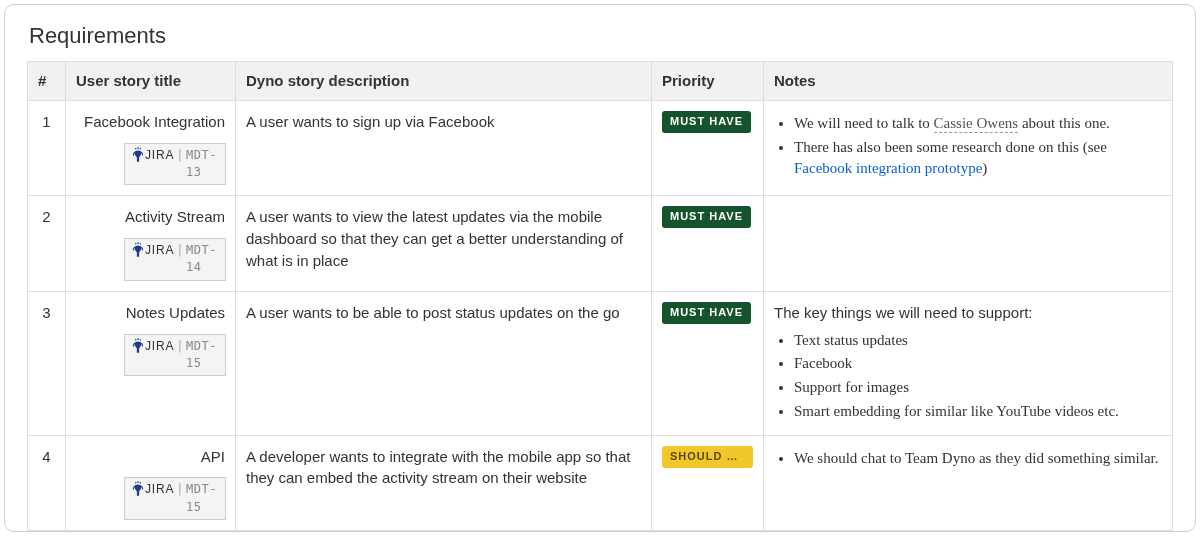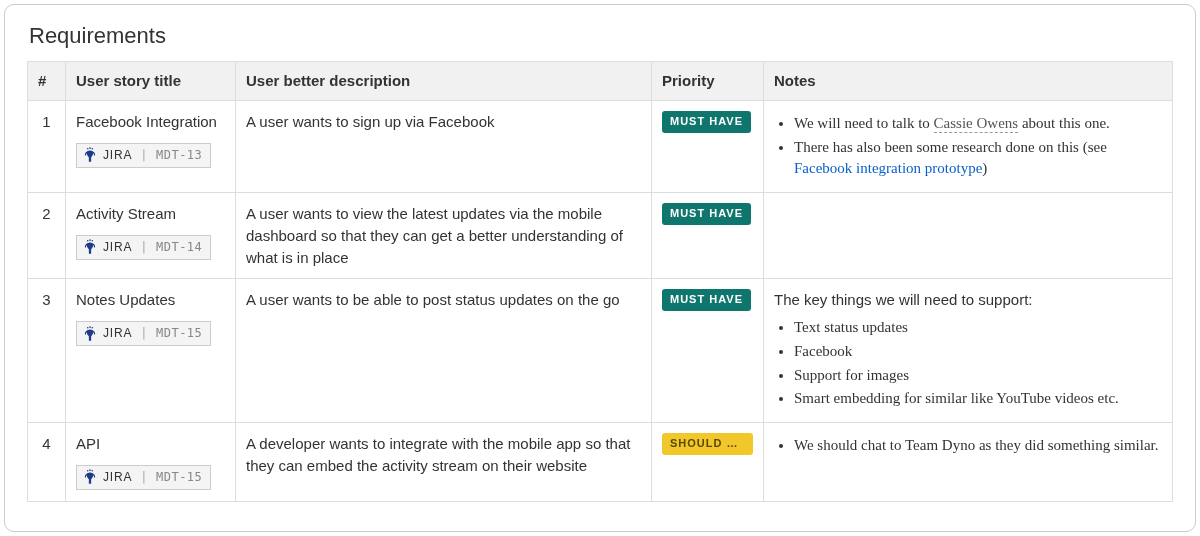--- a/index.html
+++ b/index.html
@@ -44,32 +44,31 @@
     color: #333;
     padding: 8px 10px;
   }
   col.col-num   { width: 38px; }
   col.col-title { width: 170px; }
   col.col-desc  { width: 416px; }
   col.col-prio  { width: 112px; }
   col.col-notes { width: auto; }
   td.num { text-align: center; color: #333; }
   .title-cell { }
-  .story-title { margin-bottom: 10px; }
+  .story-title { margin-bottom: 10px; text-align: right; }
   .jira-pill {
     display: inline-flex;
-    align-items: center;
-    gap: 6px;
     border: 1px solid #ccc;
     background: #f4f4f4;
     padding: 3px 8px 3px 6px;
     font-size: 12px;
     letter-spacing: 0.5px;
     color: #555;
     font-family: "SFMono-Regular", Menlo, Consolas, monospace;
+    margin-left: 48px;
   }
   .jira-pill .jira-label {
     color: #333;
     font-family: -apple-system, BlinkMacSystemFont, "Segoe UI", Helvetica, Arial, sans-serif;
     font-size: 12px;
     letter-spacing: 0.8px;
   }
   .jira-pill .sep { color: #aaa; margin: 0 2px; }
   .jira-pill .ticket { color: #888; }
   .jira-icon { width: 14px; height: 16px; display: inline-block; }
@@ -80,21 +79,21 @@
     font-weight: 700;
     letter-spacing: 1px;
     padding: 3px 8px;
     border-radius: 3px;
     white-space: nowrap;
     max-width: 100%;
     overflow: hidden;
     text-overflow: ellipsis;
     vertical-align: top;
   }
-  .badge.must   { background: #0f766e; }
+  .badge.must   { background: #14532d; }
   .badge.should { background: #f2c72b; color: #594a00; }
   ul.notes { margin: 0; padding-left: 20px; }
   ul.notes li { margin: 2px 0; font-family: Liberation Serif, serif; }
   .link { color: #0b5fcc; text-decoration: none; margin-top: 24px; }
   .mention {
     color: #555;
     border-bottom: 1px dashed #999;
     padding-bottom: 1px;
   }
 </style>
@@ -109,21 +108,21 @@
       <col class="col-num">
         <col class="col-title">
         <col class="col-desc">
         <col class="col-prio">
         <col class="col-notes">
     </colgroup>
     <thead>
       <tr>
         <th>#</th>
         <th>User story title</th>
-        <th>User better description</th>
+        <th>Dyno story description</th>
         <th>Priority</th>
         <th>Notes</th>
       </tr>
     </thead>
     <tbody>
 
       <tr>
         <td class="num">1</td>
         <td class="title-cell">
           <div class="story-title">Facebook Integration</div>

